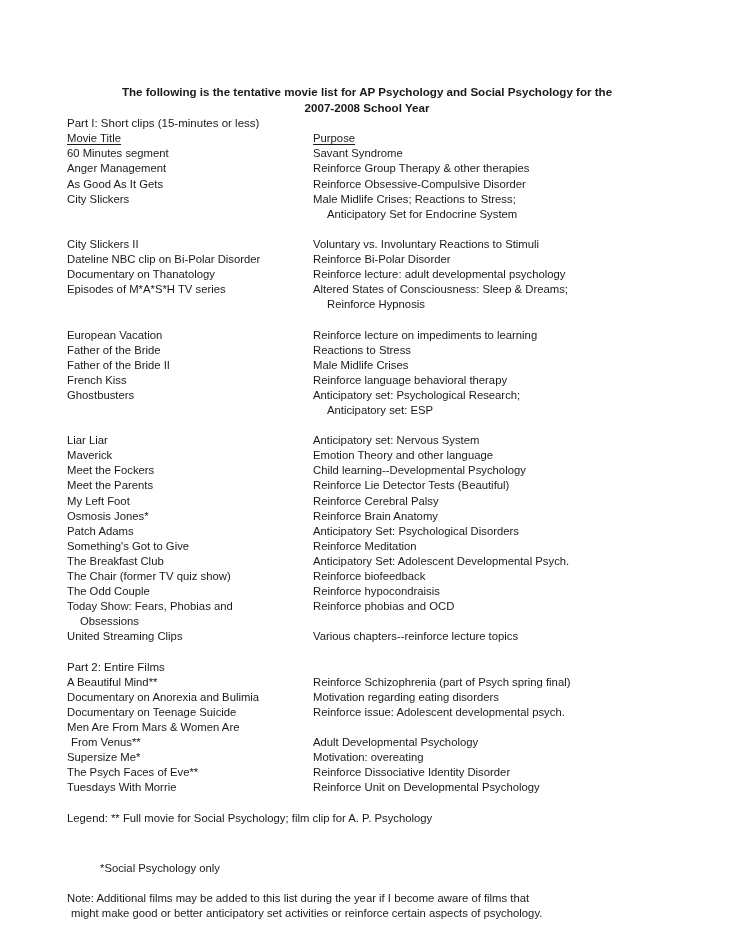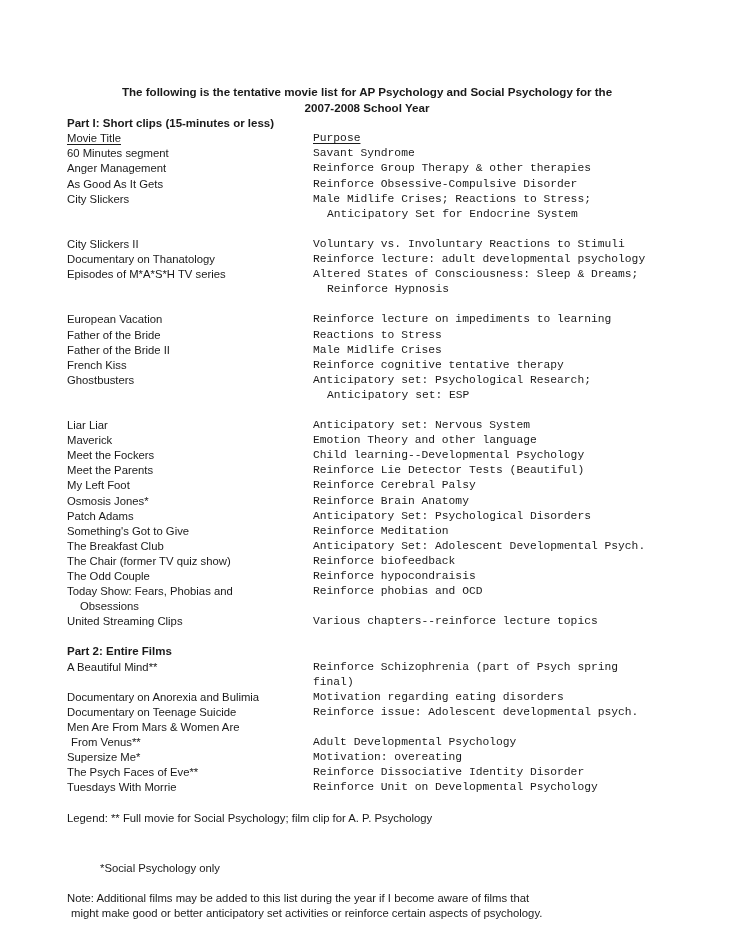--- a/index.html
+++ b/index.html
@@ -32,40 +32,39 @@
   }
   .title {
     font-weight: bold;
     font-size: 11.6px;
     line-height: 15.6px;
     text-align: center;
     margin-bottom: 1px;
   }
   .title .l2 { display: block; text-align: center; }
   .section-head {
-    font-weight: bold;
+    font-weight: normal;
     font-size: 11.5px;
     line-height: 15.1px;
   }
   .row {
     position: relative;
     min-height: 15.1px;
   }
   .row .col-title {
     display: inline-block;
     width: 246px;
     vertical-align: top;
     white-space: pre-wrap;
   }
   .row .col-purpose {
     display: inline-block;
     width: 350px;
     vertical-align: top;
     white-space: pre-wrap;
-    font-family: Liberation Mono, monospace;
   }
   .hdr .col-title span.u,
   .hdr .col-purpose span.u {
     text-decoration: underline;
     text-underline-offset: 1.5px;
     margin-top: 41px;
   }
   .sub {
     display: block;
     padding-left: 13px;
@@ -111,27 +110,28 @@
       <span class="col-title"><span class="u">Movie Title</span></span><span class="col-purpose"><span class="u">Purpose</span></span>
     </div>
 
     <div id="part1-rows">
         <div class="row"><span class="col-title">60 Minutes segment</span><span class="col-purpose">Savant Syndrome</span></div>
         <div class="row"><span class="col-title">Anger Management</span><span class="col-purpose">Reinforce Group Therapy &amp; other therapies</span></div>
         <div class="row"><span class="col-title">As Good As It Gets</span><span class="col-purpose">Reinforce Obsessive-Compulsive Disorder</span></div>
         <div class="row"><span class="col-title">City Slickers</span><span class="col-purpose">Male Midlife Crises; Reactions to Stress;<span class="sub-p">Anticipatory Set for Endocrine System</span></span></div>
         <div class="gap"></div>
         <div class="row"><span class="col-title">City Slickers II</span><span class="col-purpose">Voluntary vs. Involuntary Reactions to Stimuli</span></div>
+        <div class="row"><span class="col-title">Dateline NBC clip on Bi-Polar Disorder</span><span class="col-purpose">Reinforce Bi-Polar Disorder</span></div>
         <div class="row"><span class="col-title">Documentary on Thanatology</span><span class="col-purpose">Reinforce lecture: adult developmental psychology</span></div>
         <div class="row"><span class="col-title">Episodes of M*A*S*H TV series</span><span class="col-purpose">Altered States of Consciousness: Sleep &amp; Dreams;<span class="sub-p">Reinforce Hypnosis</span></span></div>
         <div class="gap"></div>
         <div class="row"><span class="col-title">European Vacation</span><span class="col-purpose">Reinforce lecture on impediments to learning</span></div>
         <div class="row"><span class="col-title">Father of the Bride</span><span class="col-purpose">Reactions to Stress</span></div>
         <div class="row"><span class="col-title">Father of the Bride II</span><span class="col-purpose">Male Midlife Crises</span></div>
-        <div class="row"><span class="col-title">French Kiss</span><span class="col-purpose">Reinforce cognitive tentative therapy</span></div>
+        <div class="row"><span class="col-title">French Kiss</span><span class="col-purpose">Reinforce language behavioral therapy</span></div>
         <div class="row"><span class="col-title">Ghostbusters</span><span class="col-purpose">Anticipatory set: Psychological Research;<span class="sub-p">Anticipatory set: ESP</span></span></div>
         <div class="gap"></div>
         <div class="row"><span class="col-title">Liar Liar</span><span class="col-purpose">Anticipatory set: Nervous System</span></div>
         <div class="row"><span class="col-title">Maverick</span><span class="col-purpose">Emotion Theory and other language</span></div>
         <div class="row"><span class="col-title">Meet the Fockers</span><span class="col-purpose">Child learning--Developmental Psychology</span></div>
         <div class="row"><span class="col-title">Meet the Parents</span><span class="col-purpose">Reinforce Lie Detector Tests (Beautiful)</span></div>
         <div class="row"><span class="col-title">My Left Foot</span><span class="col-purpose">Reinforce Cerebral Palsy</span></div>
         <div class="row"><span class="col-title">Osmosis Jones*</span><span class="col-purpose">Reinforce Brain Anatomy</span></div>
         <div class="row"><span class="col-title">Patch Adams</span><span class="col-purpose">Anticipatory Set: Psychological Disorders</span></div>
         <div class="row"><span class="col-title">Something's Got to Give</span><span class="col-purpose">Reinforce Meditation</span></div>

